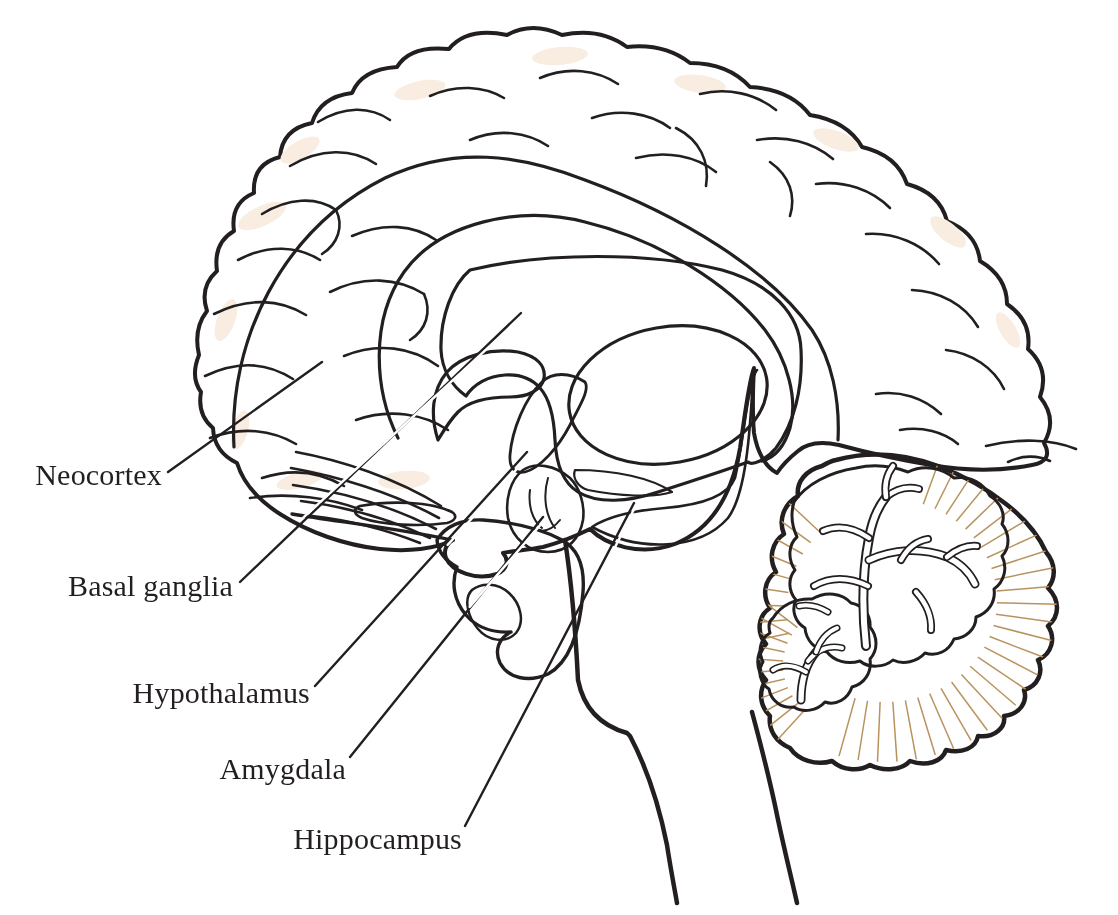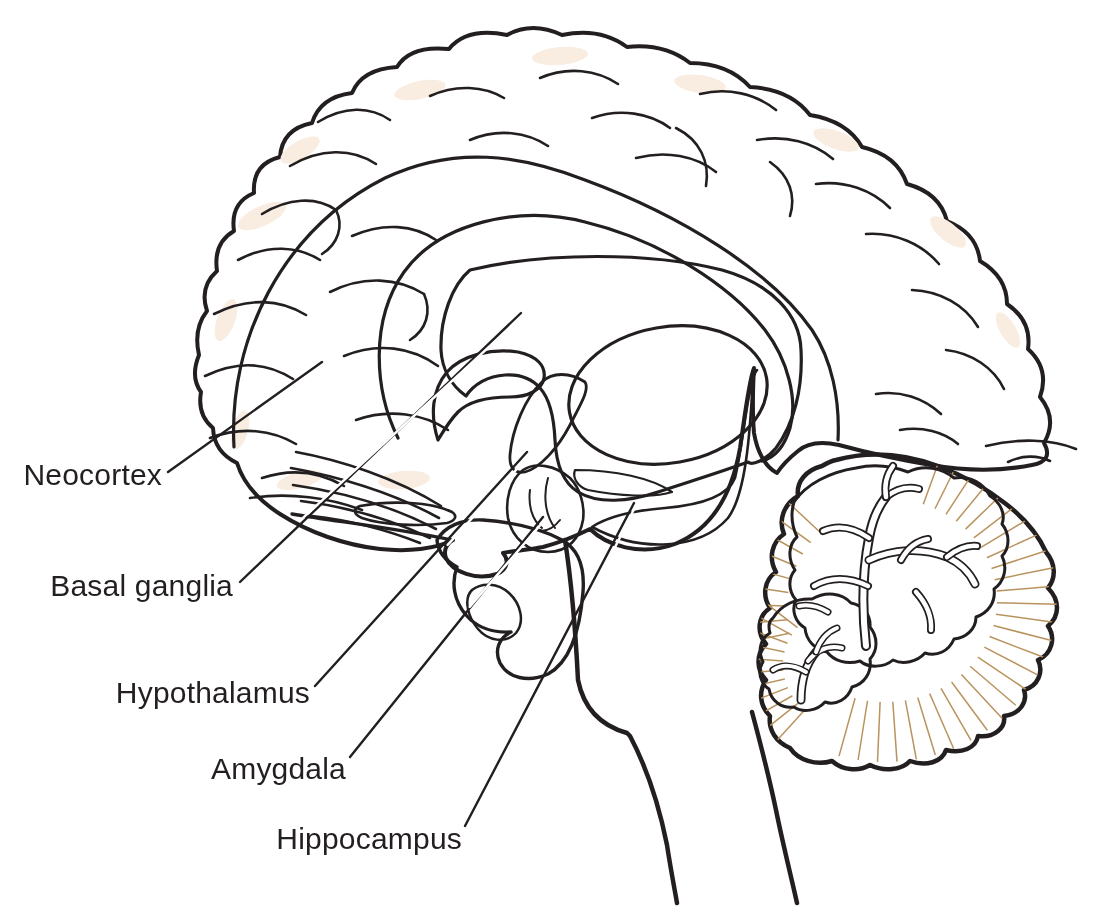--- a/index.html
+++ b/index.html
@@ -1,17 +1,17 @@
 <!DOCTYPE html>
 <html><head>
 <meta charset="utf-8">
 <style>
   html,body{margin:0;padding:0;background:#fff;}
   #stage{position:relative;width:1118px;height:915px;background:#fff;overflow:hidden;
-         font-family:Liberation Sans, sans-serif;}
+         font-family:Liberation Serif, serif;}
   svg{display:block}
   .outline{fill:none;stroke:#231F20;stroke-linecap:round;stroke-linejoin:round;}
   .sulcus{fill:none;stroke:#231F20;stroke-width:2.6;stroke-linecap:round;}
   .sulcus-thick{fill:none;stroke:#231F20;stroke-width:3.3;stroke-linecap:round;}
   .arc{fill:none;stroke:#231F20;stroke-width:3.2;stroke-linecap:round;}
   .leader{stroke:#231F20;stroke-width:2.4;stroke-linecap:round;}
   .leader-hi{stroke:#ffffff;stroke-width:2.4;stroke-linecap:round;}
   .brain-label{font-size:30px;fill:#231F20;letter-spacing:.2px;}
   .hl{fill:#F8EDE0;}
 </style>

